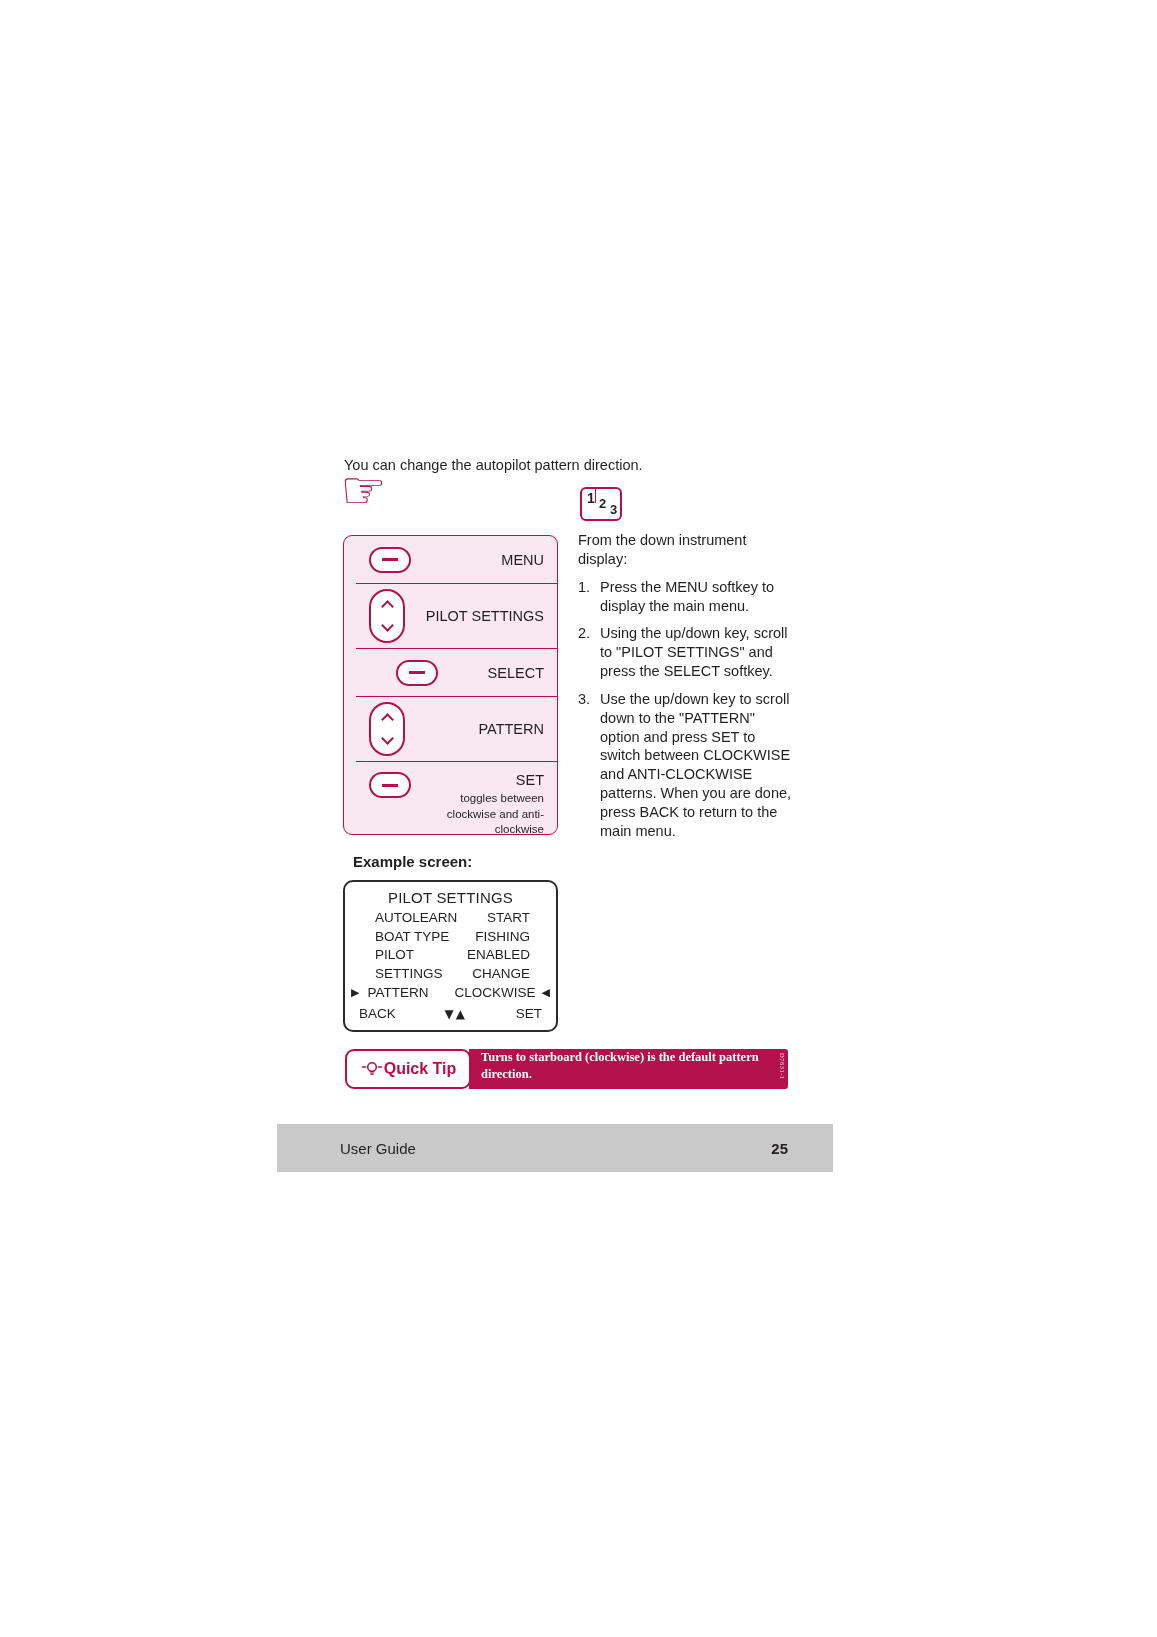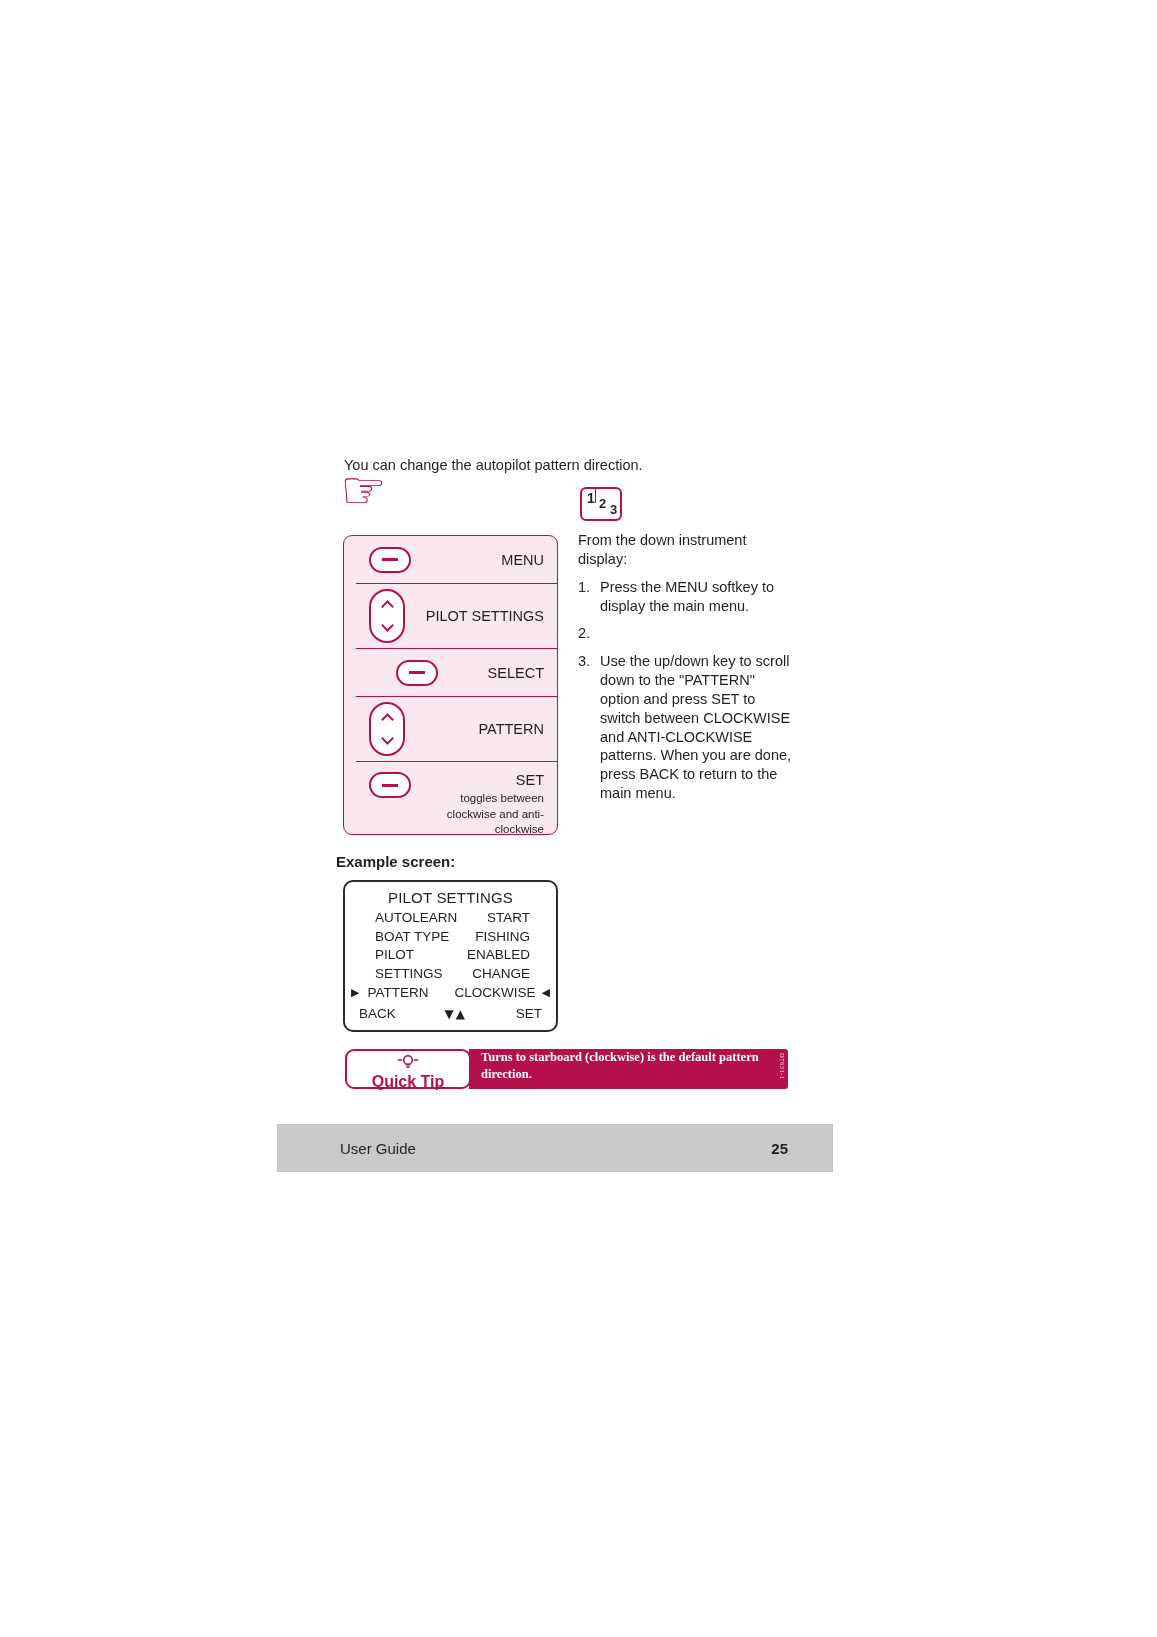--- a/index.html
+++ b/index.html
@@ -58,40 +58,40 @@
   .chev.up   { transform:rotate(-45deg); margin-top:3px; }
   .chev.down { transform:rotate(135deg); margin-bottom:3px; }
 
   
   .instructions { position:absolute; left:578px; top:531px; width:218px; font-size:14.5px; line-height:1.3; }
   .instructions .lead { margin-bottom:9px; }
   .instr-item { display:flex; margin-bottom:9px; }
   .instr-item .num { width:22px; flex:0 0 auto; }
   .instr-item .txt { flex:1; }
 
-  .example-label { position:absolute; left:336px; top:853px; font-size:15px; font-weight:bold; }
+  .example-label { position:absolute; left:353px; top:853px; font-size:15px; font-weight:bold; }
 
   
   .screen {
     position:absolute; left:343px; top:880px; width:215px; height:152px;
     border:2px solid #2b2b2b; border-radius:10px; background:#fff; padding:7px 0 6px;
   }
   .screen-title { text-align:center; font-size:15px; margin-bottom:3px; letter-spacing:0.2px; }
   .screen-row { display:flex; justify-content:space-between; font-size:13.5px; line-height:1.38; padding:0 26px 0 30px; }
   .screen-row.selected { padding:0 6px; align-items:center; }
   .screen-row.selected .mid { flex:1; display:flex; justify-content:space-between; padding:0 6px 0 8px; }
   .tri { font-family:"DejaVu Sans", sans-serif; font-size:11px; color:var(--ink); }
   .softkeys { display:flex; justify-content:space-between; align-items:center; font-size:13.5px; padding:4px 14px 0; }
   .softkeys .mid { font-family:"DejaVu Sans", sans-serif; font-size:12px; letter-spacing:2px; }
 
   
   .quicktip { position:absolute; left:345px; top:1049px; display:flex; align-items:stretch; }
   .qt-badge {
     width:126px; height:40px; background:#fff; border:2.5px solid var(--accent); border-radius:9px;
-    display:flex; align-items:center; justify-content:space-between; z-index:2;flex-direction:column;
+    display:flex; align-items:center; justify-content:center; z-index:2;
   }
   .qt-badge .qt-label { color:var(--accent); font-weight:bold; font-size:16px; }
   .qt-bar {
     position:relative; width:319px; height:40px; background:var(--accent); border-radius:0 3px 3px 0;
     display:flex; align-items:flex-start; margin-left:-2px;font-family:Liberation Serif, serif;
   }
   .qt-text { color:#fff; font-weight:bold; font-size:12.5px; line-height:1.32; padding:0 22px 0 12px; }
   .doc-number {
     position:absolute; right:2px; top:4px; color:#fff; font-size:6.5px;
     writing-mode:vertical-rl; letter-spacing:0.5px; opacity:0.9;
@@ -160,20 +160,21 @@
   </div>
 
   <div class="instructions">
     <div class="lead">From the down instrument display:</div>
     <div class="instr-item">
       <span class="num">1.</span>
       <span class="txt">Press the MENU softkey to display the main menu.</span>
     </div>
     <div class="instr-item">
       <span class="num">2.</span>
+      <span class="txt">Using the up/down key, scroll to "PILOT SETTINGS" and press the SELECT softkey.</span>
     </div>
     <div class="instr-item">
       <span class="num">3.</span>
       <span class="txt">Use the up/down key to scroll down to the "PATTERN" option and press SET to switch between CLOCKWISE and ANTI-CLOCKWISE patterns. When you are done, press BACK to return to the main menu.</span>
     </div>
   </div>
 
   <div class="example-label">Example screen:</div>
 
   <div class="screen">

